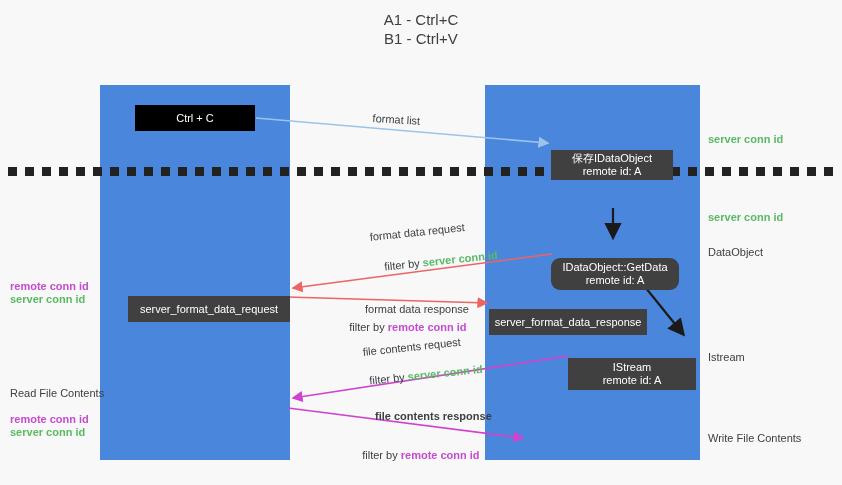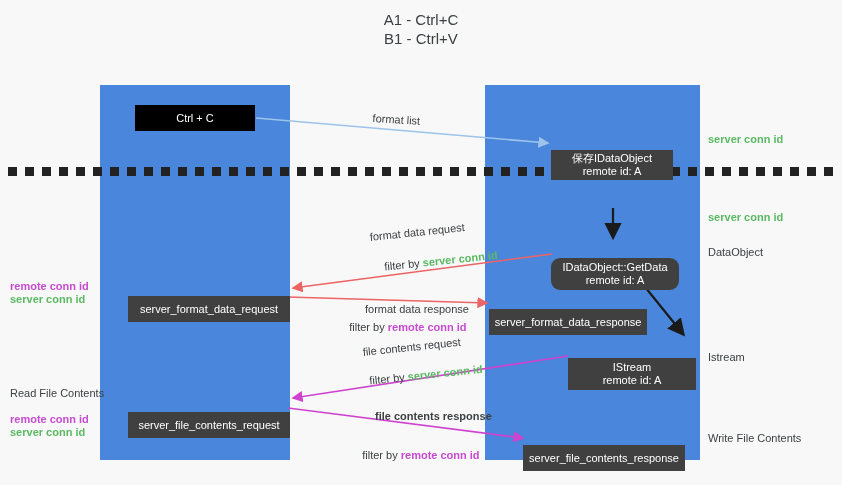--- a/index.html
+++ b/index.html
@@ -158,23 +158,21 @@
   <div class="box orange" style="left:551px; top:238px; width:128px; height:32px;border-radius:9px;">IDataObject::GetData
 remote id: A</div>
 
   <div class="box orange" style="left:128px; top:276px; width:162px; height:26px;">server_format_data_request</div>
 
   <div class="box orange" style="left:489px; top:289px; width:158px; height:26px;">server_format_data_response</div>
 
   <div class="box orange" style="left:568px; top:338px; width:128px; height:32px;">IStream
 remote id: A</div>
 
-  <div class="box orange" style="left:128px; top:392px; width:162px; height:26px;">server_file_contents_request</div>
-
-  <div class="box orange" style="left:523px; top:425px; width:162px; height:26px;">server_file_contents_response</div>
+
 
   <div class="lbl" style="left:373px; top:111px; transform:rotate(3.5deg); transform-origin:left top;">format list</div>
 
   <div class="lbl" style="left:369px; top:230px; transform:rotate(-6deg); transform-origin:left top;">format data request</div>
 
   <div class="filter-row" style="left:370px; top:247px; transform:rotate(-6deg); transform-origin:left top;">
     <span class="k">filter by </span><span class="g">server conn id</span>
   </div>
 
   <div class="lbl" style="left:365px; top:285px;margin-top:17px;">format data response</div>

